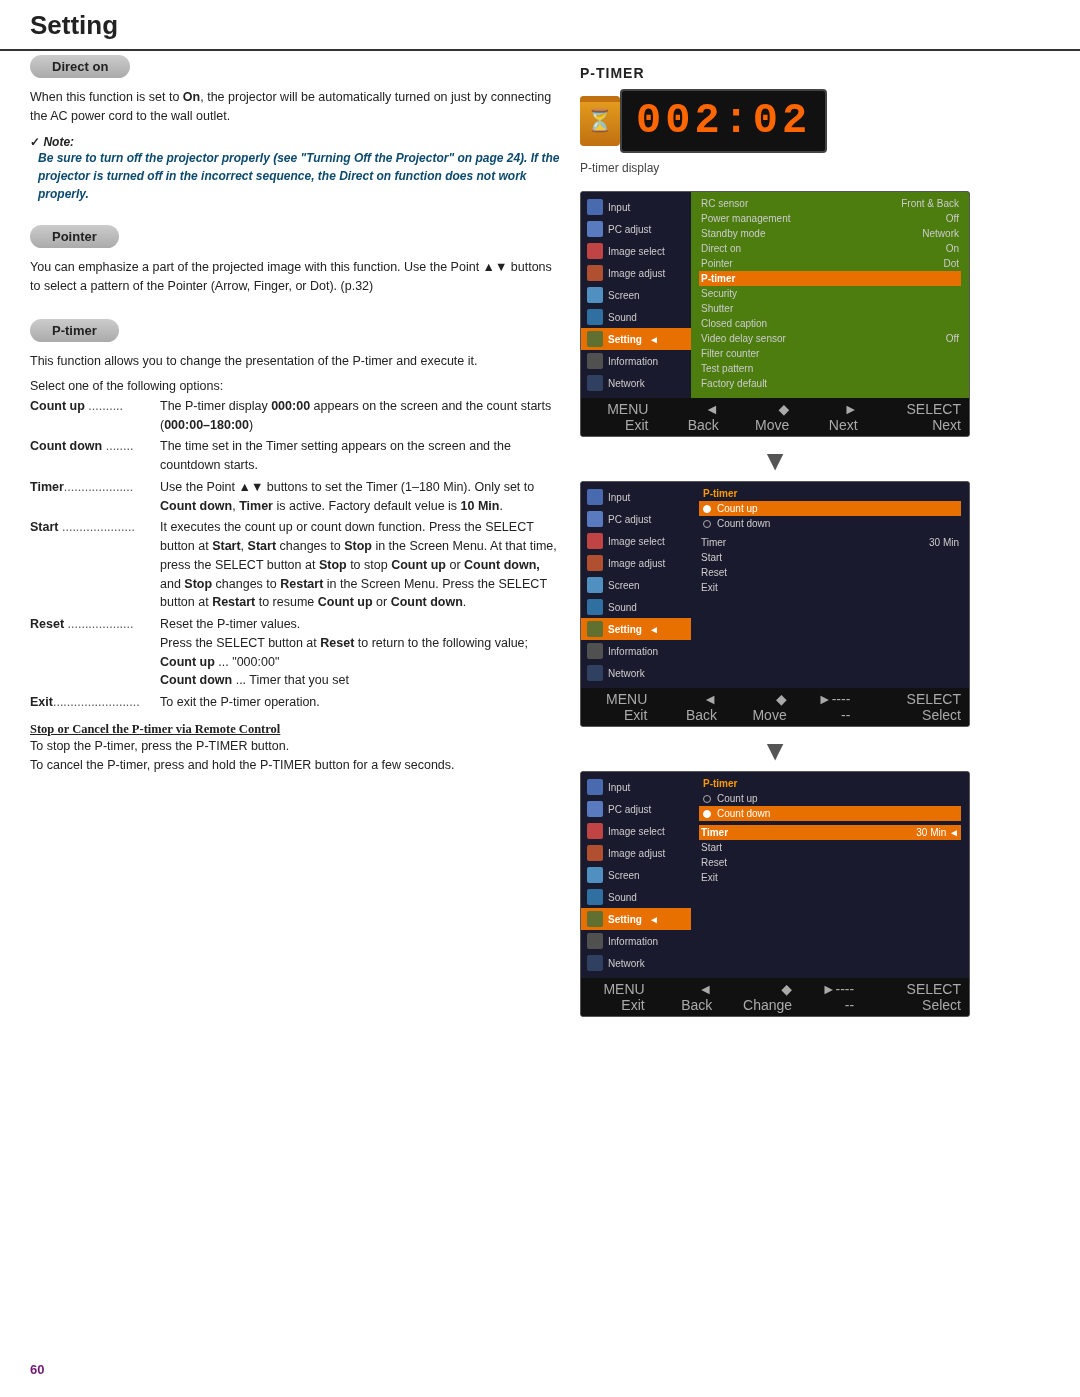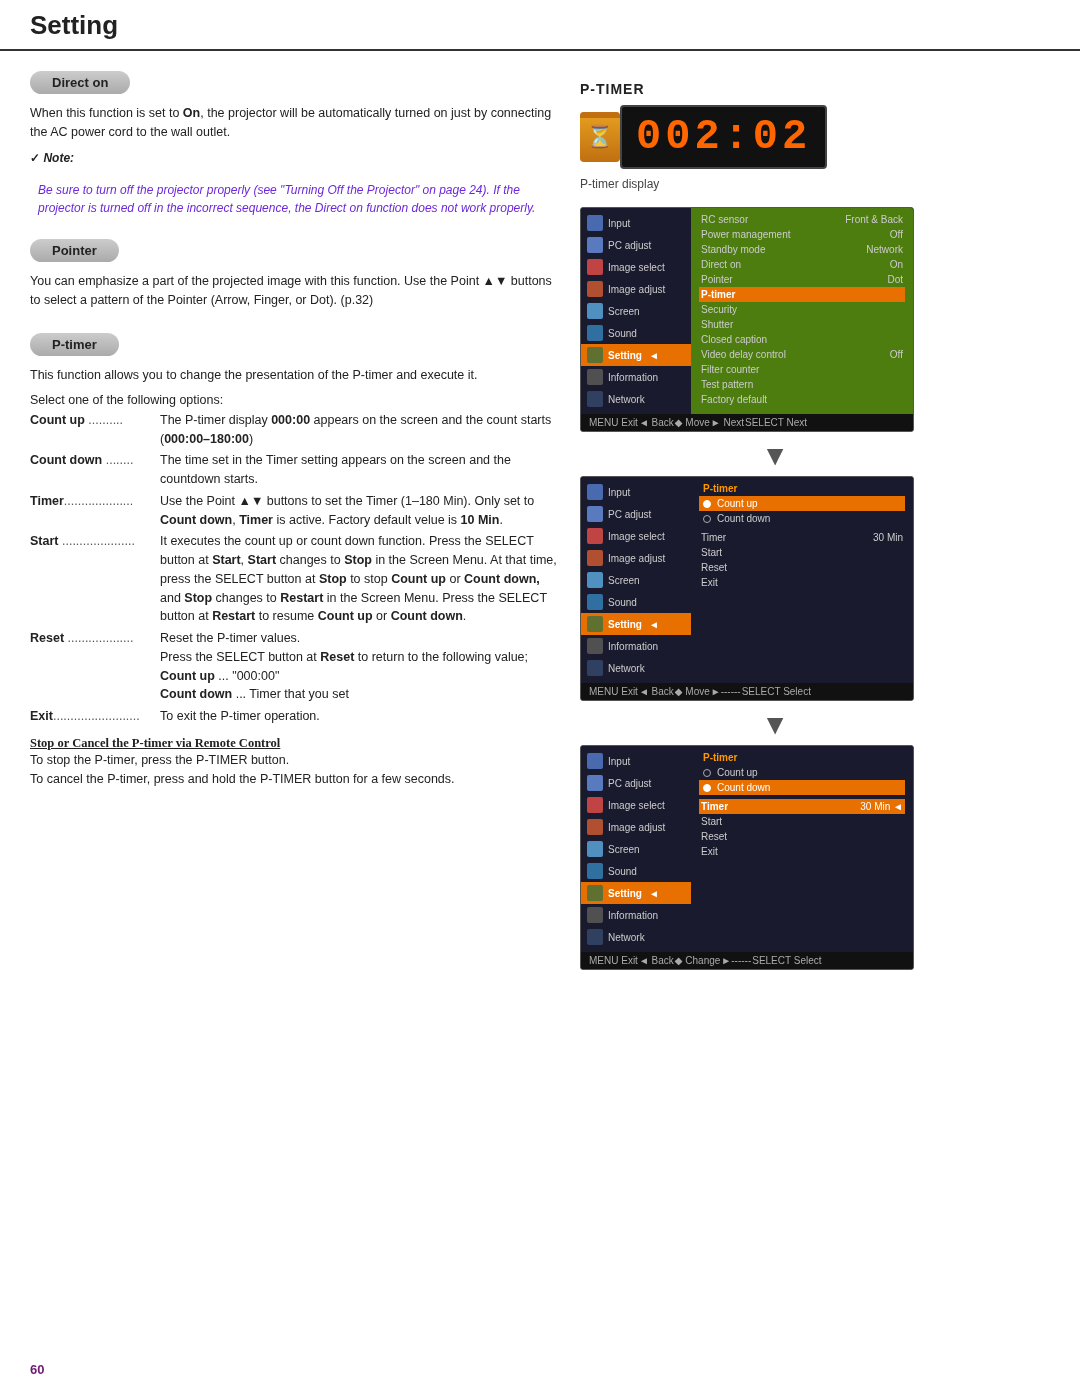--- a/index.html
+++ b/index.html
@@ -21,21 +21,21 @@
     }
     .page-header h1 {
       font-size: 26px;
       font-weight: bold;
       color: #222;
     }
 
     
     .content-wrapper {
       display: flex;
-      padding: 20px 30px 20px 30px;
+      padding: 4px 30px 20px 30px;
       gap: 20px;
     }
 
     .left-col {
       flex: 1;
       max-width: 530px;
     }
 
     .right-col {
       width: 420px;
@@ -75,24 +75,25 @@
       font-weight: bold;
       color: #222;
     }
     .note-box .note-title::before {
       content: "✓ ";
       font-style: normal;
     }
     .note-box p {
       font-size: 12px;
       font-style: italic;
-      color: #6d28d9;
+      color: #0c4a6e;
       line-height: 1.5;
-      margin-top: 16px;
+      margin-top: 0;
       padding-left: 8px;
+      font-weight: bold;
     }
 
     
     .def-list {
       margin-top: 6px;
     }
     .def-list .def-intro {
       font-size: 12.5px;
       margin-bottom: 4px;
     }
@@ -178,21 +179,21 @@
       border: 2px solid #444;
     }
     .ptimer-caption {
       font-size: 12px;
       color: #444;
       margin-top: 4px;
     }
 
     
     .menu-screenshot {
-      width: 334px;
+      width: 390px;
       background: #1a1a2e;
       border: 1px solid #555;
       border-radius: 3px;
       margin-bottom: 8px;
       overflow: hidden;
     }
     .menu-screenshot .menu-inner {
       display: flex;
       min-height: 200px;
     }
@@ -242,23 +243,24 @@
       font-size: 10px;
       color: #ccc;
     }
     .menu-right-row .key { color: #ccc; }
     .menu-right-row .val { color: #ccc; }
     .menu-right-row.highlighted .key { color: #ff9900; font-weight: bold; }
     .menu-bottom-bar {
       background: #111;
       padding: 3px 8px;
       display: flex;
-      gap: 1px;
-      font-size: 10px;
+      gap: 28px;
+      font-size: 14px;
       color: #aaa;
+      text-align: right;
     }
     .menu-bottom-bar span { color: #aaa; }
 
     .arrow-down {
       text-align: center;
       font-size: 28px;
       color: #555;
       margin: 4px 0;
       width: 390px;
     }
@@ -476,21 +478,21 @@
             </div>
             <div class="menu-right-row">
               <span class="key">Shutter</span>
                 <span class="val"></span>
             </div>
             <div class="menu-right-row">
               <span class="key">Closed caption</span>
                 <span class="val"></span>
             </div>
             <div class="menu-right-row">
-              <span class="key">Video delay control</span>
+              <span class="key">Video delay sensor</span>
                 <span class="val">Off</span>
             </div>
             <div class="menu-right-row">
               <span class="key">Filter counter</span>
                 <span class="val"></span>
             </div>
             <div class="menu-right-row">
               <span class="key">Test pattern</span>
                 <span class="val"></span>
             </div>

